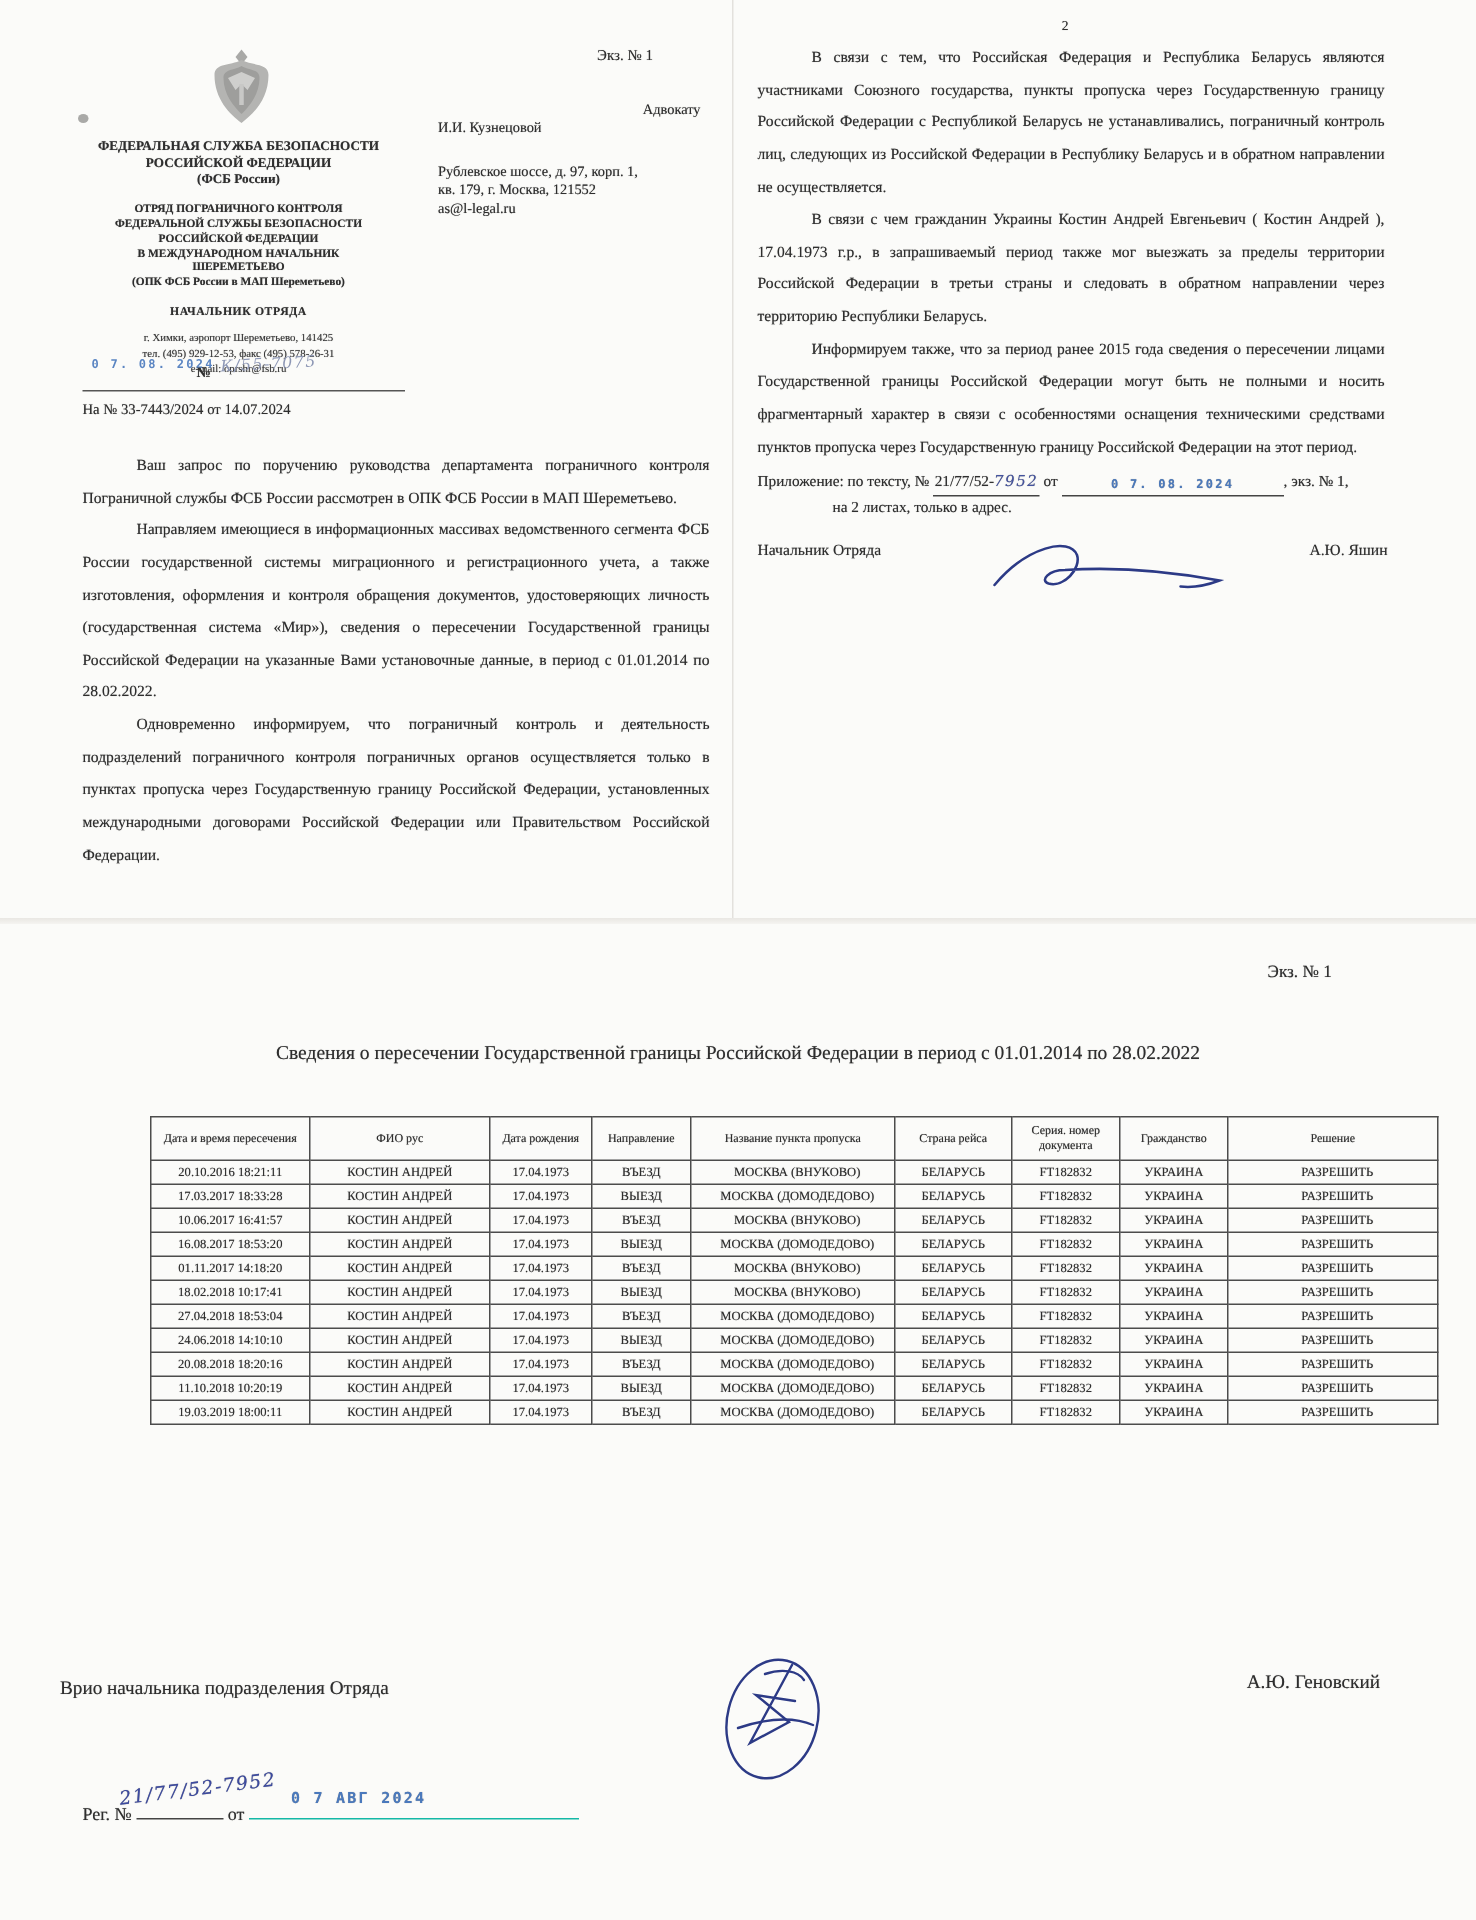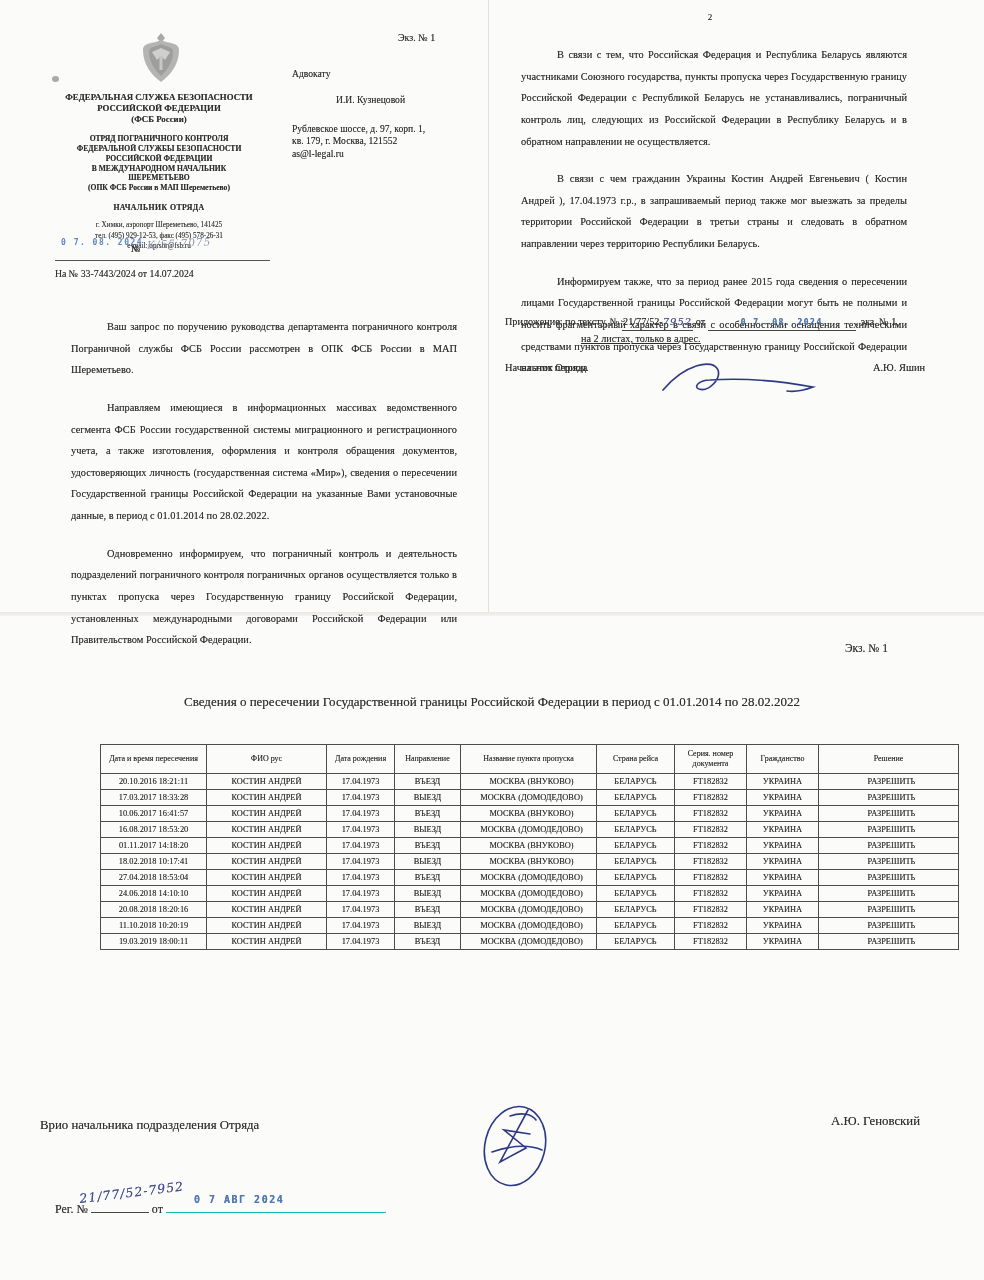--- a/index.html
+++ b/index.html
@@ -25,38 +25,38 @@
   .lh-chief{font-weight:bold;font-size:7.8px;margin-top:10px;letter-spacing:.4px;}
   .lh-contact{font-size:7.2px;line-height:1.45;margin-top:8px;color:#3a3a3a;}
   .stamp-row{left:55px;top:236px;width:215px;height:24px;border-bottom:1px solid #555;}
   .stamp-date{position:absolute;left:6px;top:2px;font-family:"DejaVu Sans Mono",monospace;
     font-size:8px;color:#4a79bd;letter-spacing:1.5px;font-weight:bold;opacity:.9;}
   .num-label{position:absolute;left:76px;top:8px;font-size:9.5px;font-weight:bold;}
   .hand-light{position:absolute;left:92px;top:1px;font-style:italic;font-size:10.5px;
     color:#8d97b5;transform:rotate(-3deg);letter-spacing:1px;font-family:"DejaVu Serif",serif;}
   .p1-ref{left:55px;top:268px;font-size:9.8px;}
   .addressee{left:292px;top:68px;width:175px;font-size:9.6px;line-height:1.3;}
-  .addressee .a-line1{margin-bottom:14px;}
-  .addressee .a-line2{margin-bottom:16px;margin-left:44px;}
+  .addressee .a-line1{text-align:right;}
+  .addressee .a-line2{margin-bottom:16px;}
   .body-text{width:418px;font-size:10.4px;line-height:2.08;text-align:justify;}
-  .body-text p{margin:16px;text-indent:36px;}
+  .body-text p{margin:0;text-indent:36px;}
   .p1-body{left:55px;top:300px;}
 
   
   .p2-num{left:500px;top:12px;width:420px;text-align:center;font-size:9px;}
   .p2-body{left:505px;top:28px;}
   .attach-block{left:505px;top:314px;width:420px;font-size:10.2px;line-height:1.55;}
   .attach-line{white-space:nowrap;}
   .u-seg{display:inline-block;border-bottom:1px solid #444;padding:0 1px;}
   .hand-dark{font-style:italic;color:#44539f;font-size:10px;letter-spacing:1px;
     font-family:"DejaVu Serif",serif;}
   .stamp-inline{display:inline-block;width:148px;text-align:center;border-bottom:1px solid #444;
     font-family:"DejaVu Sans Mono",monospace;font-size:8px;color:#4a79bd;
     letter-spacing:1.5px;font-weight:bold;vertical-align:bottom;}
-  .attach-line2{margin-left:76px;text-decoration:underline;}
+  .attach-line2{margin-left:50px;}
   .sign-row-p2{left:505px;top:362px;width:420px;display:flex;align-items:flex-start;}
   .sign-row-p2 .pos{font-size:10.4px;width:150px;}
   .sign-row-p2 .sig{width:170px;margin-top:-6px;}
   .sign-row-p2 .name{font-size:10.4px;width:100px;text-align:right;}
 
   
   .p3-exz{left:845px;top:642px;width:90px;font-size:11.5px;}
   .p3-title{left:40px;top:694px;width:904px;text-align:center;font-size:13px;}
   .p3-table{left:57px;top:744px;width:858px;border-collapse:collapse;table-layout:fixed;margin-left:43px;}
   .p3-table th,.p3-table td{

